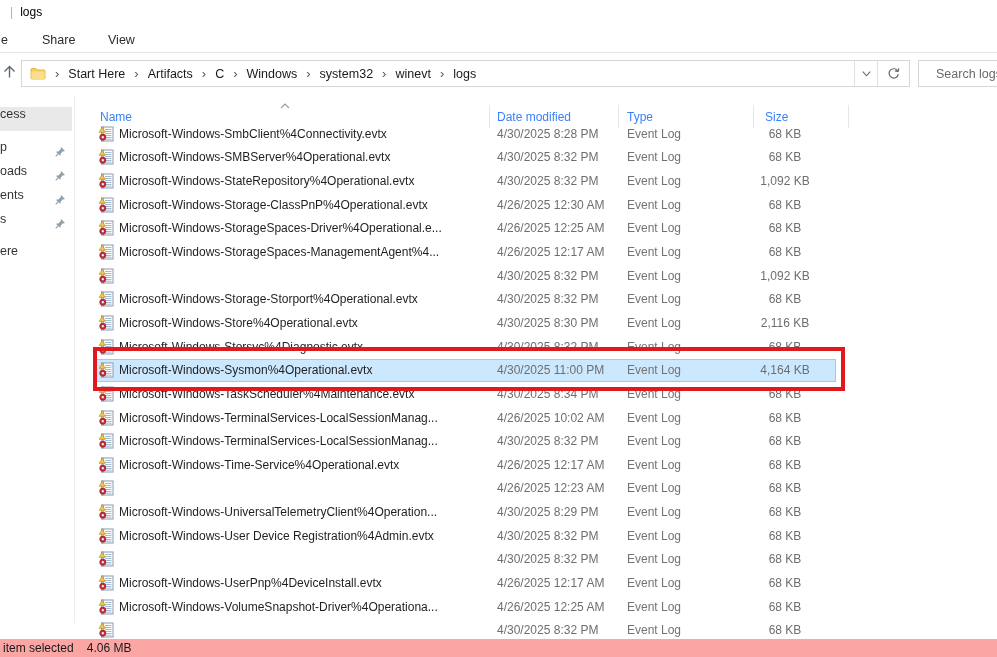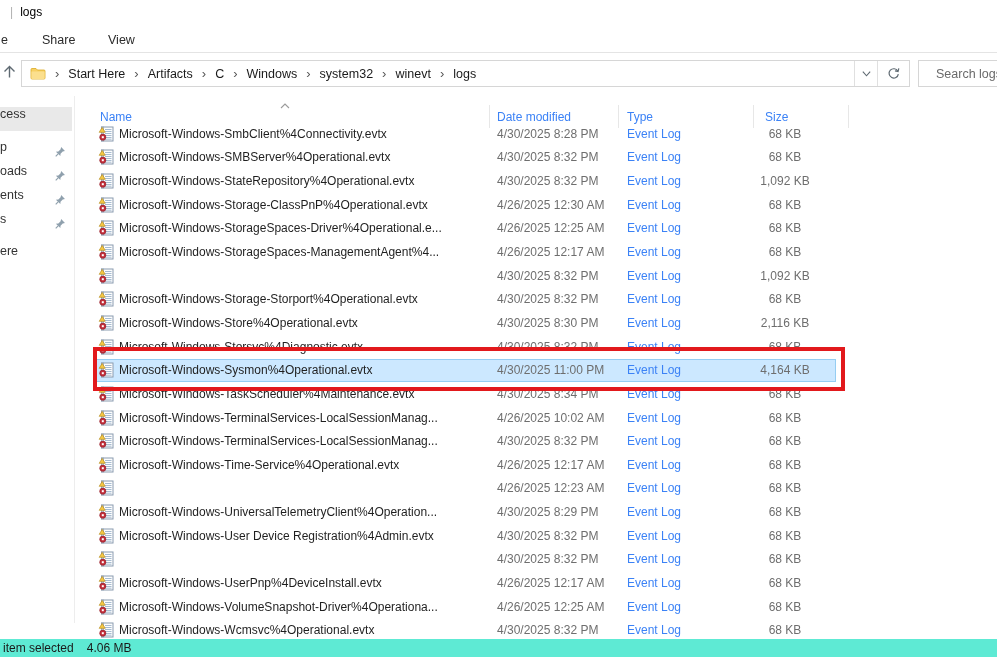--- a/index.html
+++ b/index.html
@@ -42,26 +42,26 @@
   .hdr-sep{position:absolute;top:0;height:23px;width:1px;background:#e7e7e7;}
   .sort-chev{position:absolute;left:279px;top:-6px;}
   
   .list{position:absolute;top:122px;left:0;width:997px;height:518px;overflow:hidden;}
   .row{position:relative;height:23.65px;}
   .selbg{position:absolute;left:96px;width:740px;top:0.5px;bottom:0.5px;background:var(--sel);border:1px solid var(--selborder);box-sizing:border-box;}
   .cell{position:absolute;top:50%;transform:translateY(-50%);white-space:nowrap;}
   .c-icon{left:98px;width:16px;height:16px;line-height:0;}
   .c-name{left:119px;color:#1f1f1f;}
   .c-date{left:497px;color:#6e6e6e;}
-  .c-type{left:627px;color:#3b82f6;}
+  .c-type{left:627px;color:#737373;}
   .c-size{left:735px;width:100px;text-align:center;color:#6e6e6e;}
   
   .red-rect{position:absolute;left:93px;top:347px;width:752px;height:44px;border:4px solid var(--ann);box-sizing:border-box;z-index:5;pointer-events:none;}
   
-  .statusbar{position:absolute;left:0;top:639px;width:997px;height:18px;background:#5eead4;display:flex;align-items:center;z-index:6;color:#1a1a1a;}
+  .statusbar{position:absolute;left:0;top:639px;width:997px;height:18px;background:#fca5a5;display:flex;align-items:center;z-index:6;color:#1a1a1a;}
   .status-sel{margin-left:3px;}
   .status-size{margin-left:13px;}
 </style>
 </head>
 <body style="--ann: #e2191c; --sel: #cce8ff; --selborder: #95cdf2; --sidehl: #e9e9e9;">
 
 <div class="titlebar">
   <span class="title-sep">|</span>
   <span class="title-text">logs</span>
 </div>
@@ -464,21 +464,20 @@
     </div>
     <div class="row">
       <span class="cell c-icon"><svg width="16" height="16" viewBox="0 0 16 16">
           <rect x="3.5" y="1" width="11.5" height="14" fill="#fdfdfd" stroke="#8a9bb0" stroke-width="1"></rect>
           <rect x="3.5" y="1" width="2.2" height="14" fill="#c9d6e4" stroke="#8a9bb0" stroke-width="0.6"></rect>
           <path d="M7 3.5 H13.5 M7 5.5 H13.5 M7 7.5 H13.5 M7 9.5 H13.5 M7 11.5 H13.5 M7 13.2 H13.5" stroke="#9db4cc" stroke-width="0.9"></path>
           <path d="M1.2 6.3 L4.2 1.4 L7.2 6.3 Z" fill="#f6c944" stroke="#b78e1f" stroke-width="0.7"></path>
           <circle cx="4.8" cy="11.2" r="3.1" fill="#c22e3a" stroke="#8e1f28" stroke-width="0.6"></circle>
           <rect x="3.8" y="10.2" width="2" height="2" fill="#fff"></rect>
         </svg></span>
-      <span class="cell c-name">Microsoft-Windows-Wcmsvc%4Operational.evtx</span>
       <span class="cell c-date">4/30/2025 8:32 PM</span>
       <span class="cell c-type">Event Log</span>
       <span class="cell c-size">68 KB</span>
     </div>
   </div>
 
 <div class="red-rect"></div>
 
 <div class="statusbar">
   <span class="status-sel">item selected</span>

